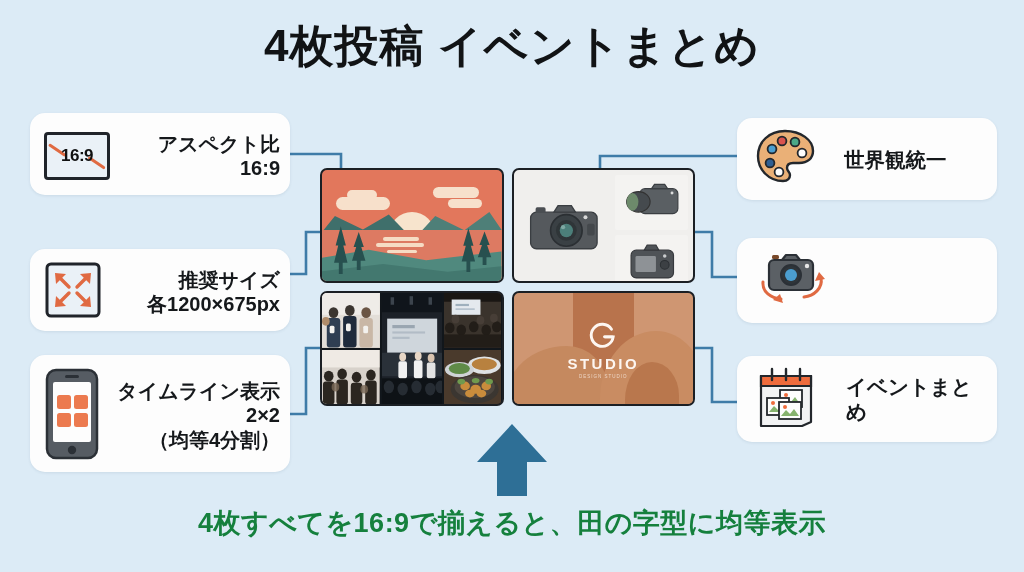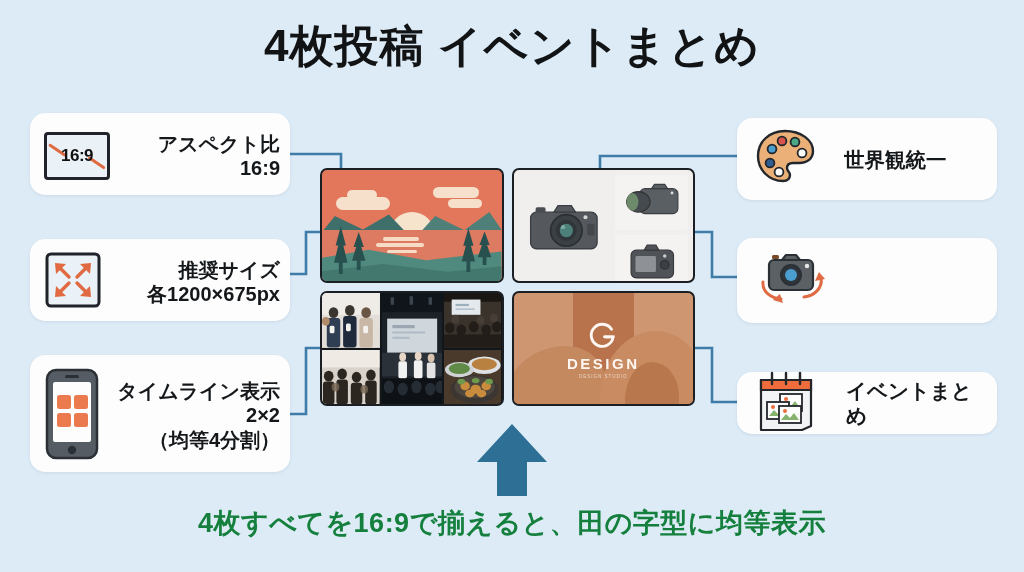--- a/index.html
+++ b/index.html
@@ -41,25 +41,25 @@
   .card-label{
     font-size:20px;font-weight:bold;color:#15181b;
     line-height:1.22;text-align:right;flex:1;
     white-space:pre-line;letter-spacing:0px;
   }
   .card.right .card-label{text-align:left;font-size:20.5px;}
   .card-icon{flex:0 0 auto;display:block;}
 
   
   #card-aspect     {top:113px;height:82px;}
-  #card-size       {top:239px;height:82px;}
+  #card-size       {top:249px;height:82px;}
   #card-timeline   {top:355px;height:117px;}
   #card-world      {top:118px;height:82px;}
   #card-angles     {top:238px;height:85px;}
-  #card-event      {top:372px;height:62px;}
+  #card-event      {top:356px;height:86px;}
 
   
   .grid{
     position:absolute;left:320px;top:168px;
     width:375px;height:238px;
     display:grid;
     grid-template-columns:1fr 1fr;
     grid-template-rows:1fr 1fr;
     gap:8px;
   }
@@ -483,21 +483,21 @@
 
     <div class="tile brand">
       <div class="dune d1"></div>
       <div class="dune d2"></div>
       <div class="dune d3"></div>
       <div class="brand-center">
         <svg width="34" height="34" viewBox="0 0 40 40">
           <path d="M30 12a13 13 0 1 0 2 9h-10" fill="none" stroke="#fdf6f1" stroke-width="3.4" stroke-linecap="round"></path>
           <path d="M22 21h9" fill="none" stroke="#fdf6f1" stroke-width="3.4" stroke-linecap="round"></path>
         </svg>
-        <div class="brand-name">DESIGN</div>
+        <div class="brand-name">STUDIO</div>
         <div class="brand-sub">DESIGN STUDIO</div>
       </div>
     </div>
   </div>
 
   <svg class="arrow-up" width="78" height="78" viewBox="0 0 78 78">
     <polygon points="39,4 74,42 54,42 54,76 24,76 24,42 4,42" fill="#2e6f96"></polygon>
   </svg>
 
   <div class="footer">4枚すべてを16:9で揃えると、田の字型に均等表示</div>

